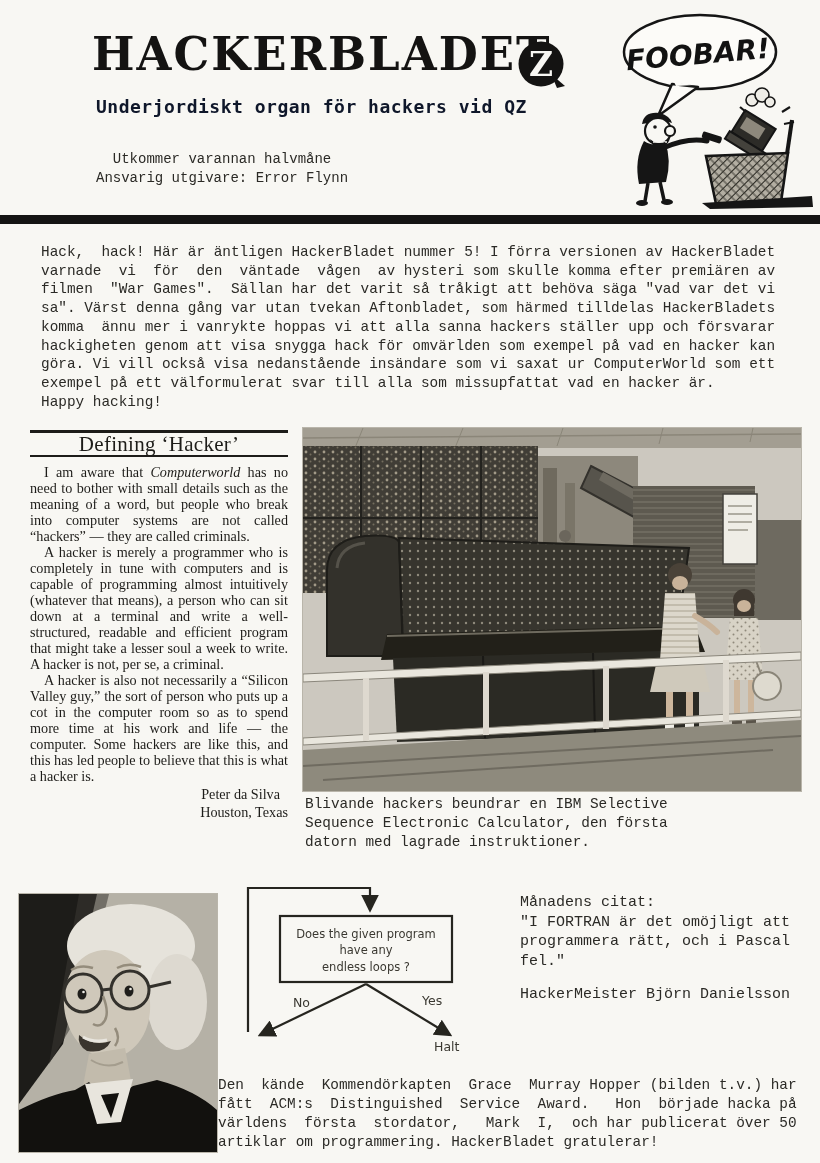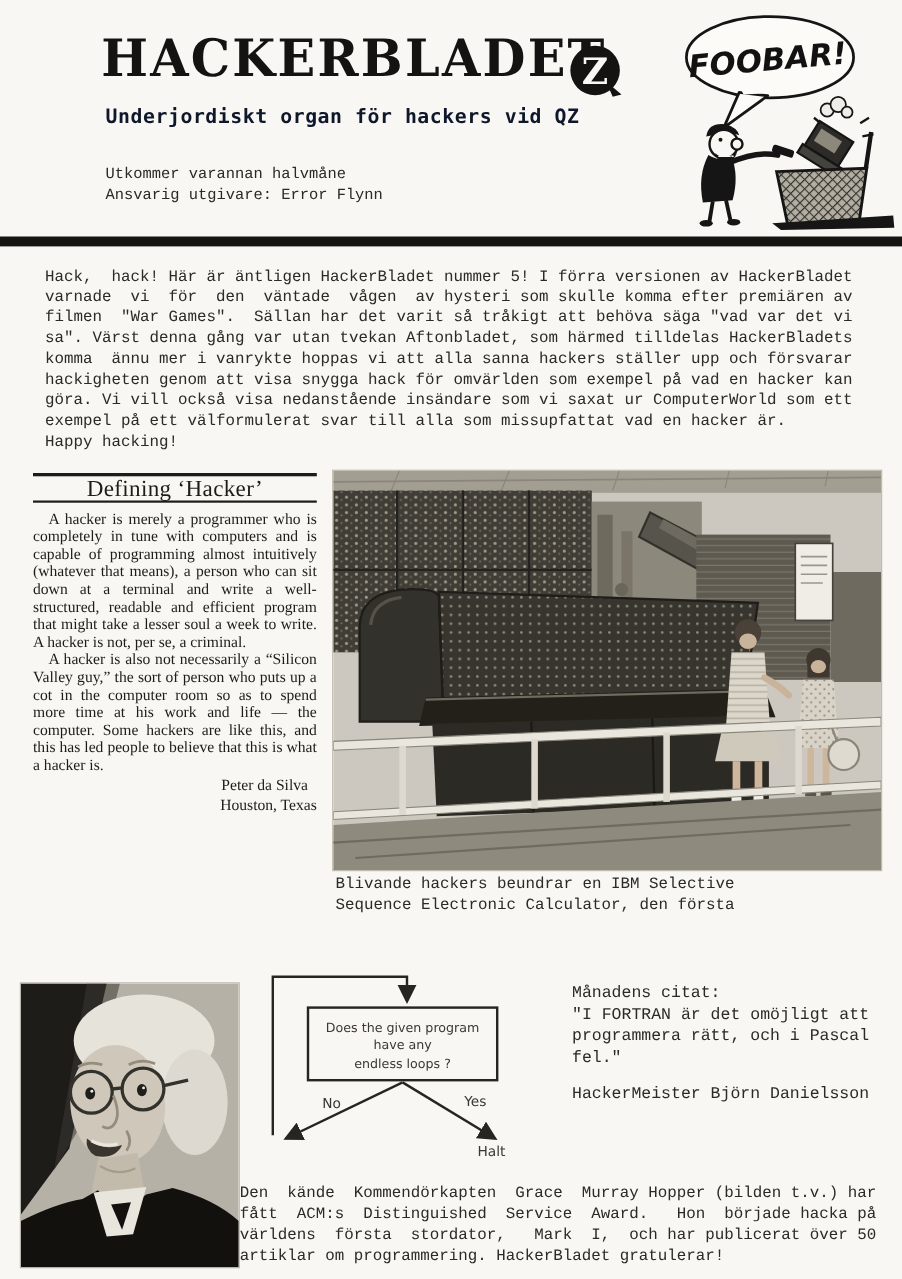--- a/index.html
+++ b/index.html
@@ -21,21 +21,21 @@
   .zlogo { left:517px; top:40px; width:50px; height:50px; }
   .cartoon { left:606px; top:8px; }
   .mast-sub {
     left:96px; top:96px;
     font-family:"DejaVu Sans Mono", monospace; font-weight:bold;
     font-size:18px; color:#0f172a; letter-spacing:0.5px;
   }
   .pubinfo {
     left:96px; top:150px;
     font-family:"Liberation Mono", monospace; font-size:14px;
-    line-height:19px; color:#2b2a26;
+    line-height:19px; color:#2b2a26;text-align:center;
   }
   .divider { left:0; top:215px; width:820px; height:9px; background:#151413; }
 
   
   .mono { font-family:"Liberation Mono", monospace; color:#2b2a26; }
   .intro { left:41px; top:243px; font-size:14.4px; line-height:18.7px; }
   .caption { left:305px; top:795px; font-size:14.4px; line-height:19px; }
   .quote { left:520px; top:893px; font-size:15px; line-height:19.5px; }
   .quote .q-head { }
   .quote .q-attr { margin-top:14px; }
@@ -154,20 +154,21 @@
     <div class="pre">hackigheten genom att visa snygga hack för omvärlden som exempel på vad en hacker kan</div>
     <div class="pre">göra. Vi vill också visa nedanstående insändare som vi saxat ur ComputerWorld som ett</div>
     <div class="pre">exempel på ett välformulerat svar till alla som missupfattat vad en hacker är.</div>
     <div class="pre">Happy hacking!</div>
   </section>
 
   <aside class="abs letter">
     <div class="rule"></div>
     <h2>Defining ‘Hacker’</h2>
     <div class="rule mid"></div>
+    <p><span>I am aware that </span><i>Computerworld</i><span> has no need to bother with small details such as the meaning of a word, but people who break into computer systems are not called “hackers” — they are called criminals.</span></p>
     <p>A hacker is merely a programmer who is completely in tune with computers and is capable of programming almost intuitively (whatever that means), a person who can sit down at a terminal and write a well-structured, readable and efficient program that might take a lesser soul a week to write. A hacker is not, per se, a criminal.</p>
     <p>A hacker is also not necessarily a “Silicon Valley guy,” the sort of person who puts up a cot in the computer room so as to spend more time at his work and life — the computer. Some hackers are like this, and this has led people to believe that this is what a hacker is.</p>
     <div class="sig">Peter da Silva</div>
     <div class="loc">Houston, Texas</div>
   </aside>
 
   <figure class="abs ibm-photo">
     <svg width="498" height="363" viewBox="0 0 498 363">
       <defs>
         <pattern id="plugdots" width="9" height="7" patternUnits="userSpaceOnUse">
@@ -284,20 +285,21 @@
       <g stroke="#6f6b60" stroke-width="2">
         <line x1="20" y1="352" x2="470" y2="322"></line>
         <line x1="0" y1="338" x2="498" y2="308"></line>
       </g>
     </svg>
   </figure>
 
   <div class="abs mono caption">
     <div class="pre">Blivande hackers beundrar en IBM Selective</div>
     <div class="pre">Sequence Electronic Calculator, den första</div>
+    <div class="pre">datorn med lagrade instruktioner.</div>
   </div>
 
   <figure class="abs hopper-photo">
     <svg width="198" height="258" viewBox="0 0 198 258">
       <rect width="198" height="258" fill="#b5b1a6"></rect>
       <polygon points="0,0 78,0 44,150 0,210" fill="#1d1c19"></polygon>
       <polygon points="60,0 90,0 60,120 30,170" fill="#3a3833" opacity="0.55"></polygon>
       <g>
         <ellipse cx="112" cy="52" rx="64" ry="42" fill="#e6e3db"></ellipse>
         <ellipse cx="158" cy="108" rx="30" ry="48" fill="#ddd9d0"></ellipse>

